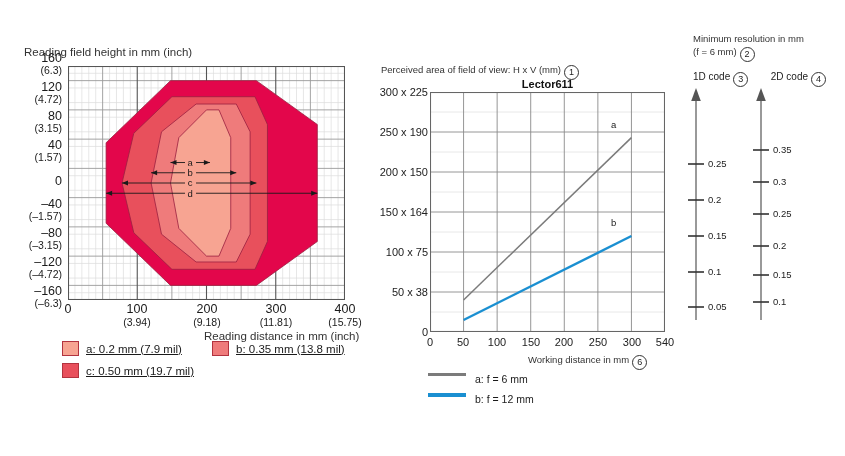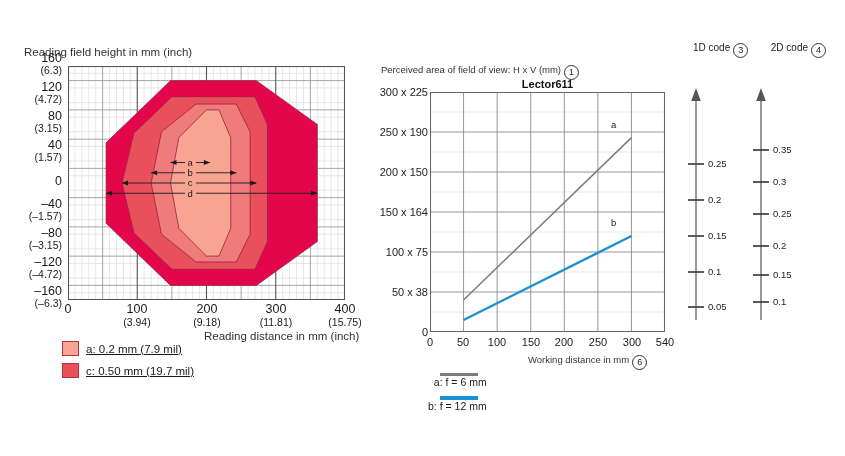--- a/index.html
+++ b/index.html
@@ -47,21 +47,21 @@
 
   
   .circnum{
     display:inline-block;width:13px;height:13px;border:1px solid #333;
     border-radius:50%;font-size:9px;line-height:12px;text-align:center;
     vertical-align:-2px;margin-left:3px;color:#222;
   }
 
   
   #mid-legend{left:428px;top:373px;}
-  .ml-row{display:flex;align-items:flex-end;margin-bottom:8px;flex-direction:column;}
+  .ml-row{display:flex;align-items:flex-start;margin-bottom:8px;}
   .ml-line{width:38px;height:3px;margin-right:9px;flex:none;}
   .ml-row span.t{font-size:10.5px;color:#1a1a1a;white-space:nowrap;}
 
   
   #right-block{left:693px;top:33px;width:152px;}
   #right-head{font-size:9.5px;color:#333;line-height:1.35;}
   #right-subhead{margin-top:9px;font-size:10px;color:#222;}
   .axtickno{position:absolute;font-size:9.5px;color:#222;white-space:nowrap;}
 </style>
 </head>
@@ -250,20 +250,24 @@
 </div>
 
 <div class="abs cap" style="left:204px;top:330px;">Reading distance in mm (inch)</div>
 
 <div class="abs" id="resolution-legend">
   <div class="lg-row">
     <div class="lg-item">
       <div class="sw" style="background:#f7a492;"></div>
       <span class="t">a: 0.2 mm (7.9 mil)</span>
     </div>
+    <div class="lg-item">
+      <div class="sw" style="background:#ef7b7b;"></div>
+      <span class="t">b: 0.35 mm (13.8 mil)</span>
+    </div>
   </div>
   <div class="lg-row">
     <div class="lg-item">
       <div class="sw" style="background:#e8505c;"></div>
       <span class="t">c: 0.50 mm (19.7 mil)</span>
     </div>
   </div>
 </div>
 
 <div class="abs small" style="left:381px;top:64px;">
@@ -337,20 +341,26 @@
     <div class="ml-line" style="background:#7b7b7b;"></div>
     <span class="t">a: f = 6 mm</span>
   </div>
   <div class="ml-row">
     <div class="ml-line" style="background:#1a8fd1;height:3.5px;"></div>
     <span class="t">b: f = 12 mm</span>
   </div>
 </div>
 
 <div class="abs" id="right-block">
+  <div id="right-head">
+    <div>Minimum resolution in mm</div>
+    <div>
+      <span>(f = 6 mm)</span><span class="circnum">2</span>
+    </div>
+  </div>
   <div id="right-subhead">
     <span>1D code</span><span class="circnum">3</span>
     <span style="display:inline-block;width:17px;"></span>
     <span>2D code</span><span class="circnum">4</span>
   </div>
 </div>
 
 <svg class="abs" style="left:686px;top:88px;" width="20" height="232">
   <line x1="10" y1="12" x2="10" y2="232" stroke="#555" stroke-width="1.2"></line>
   <polygon points="10,0 5.2,13 14.8,13" fill="#555"></polygon>

